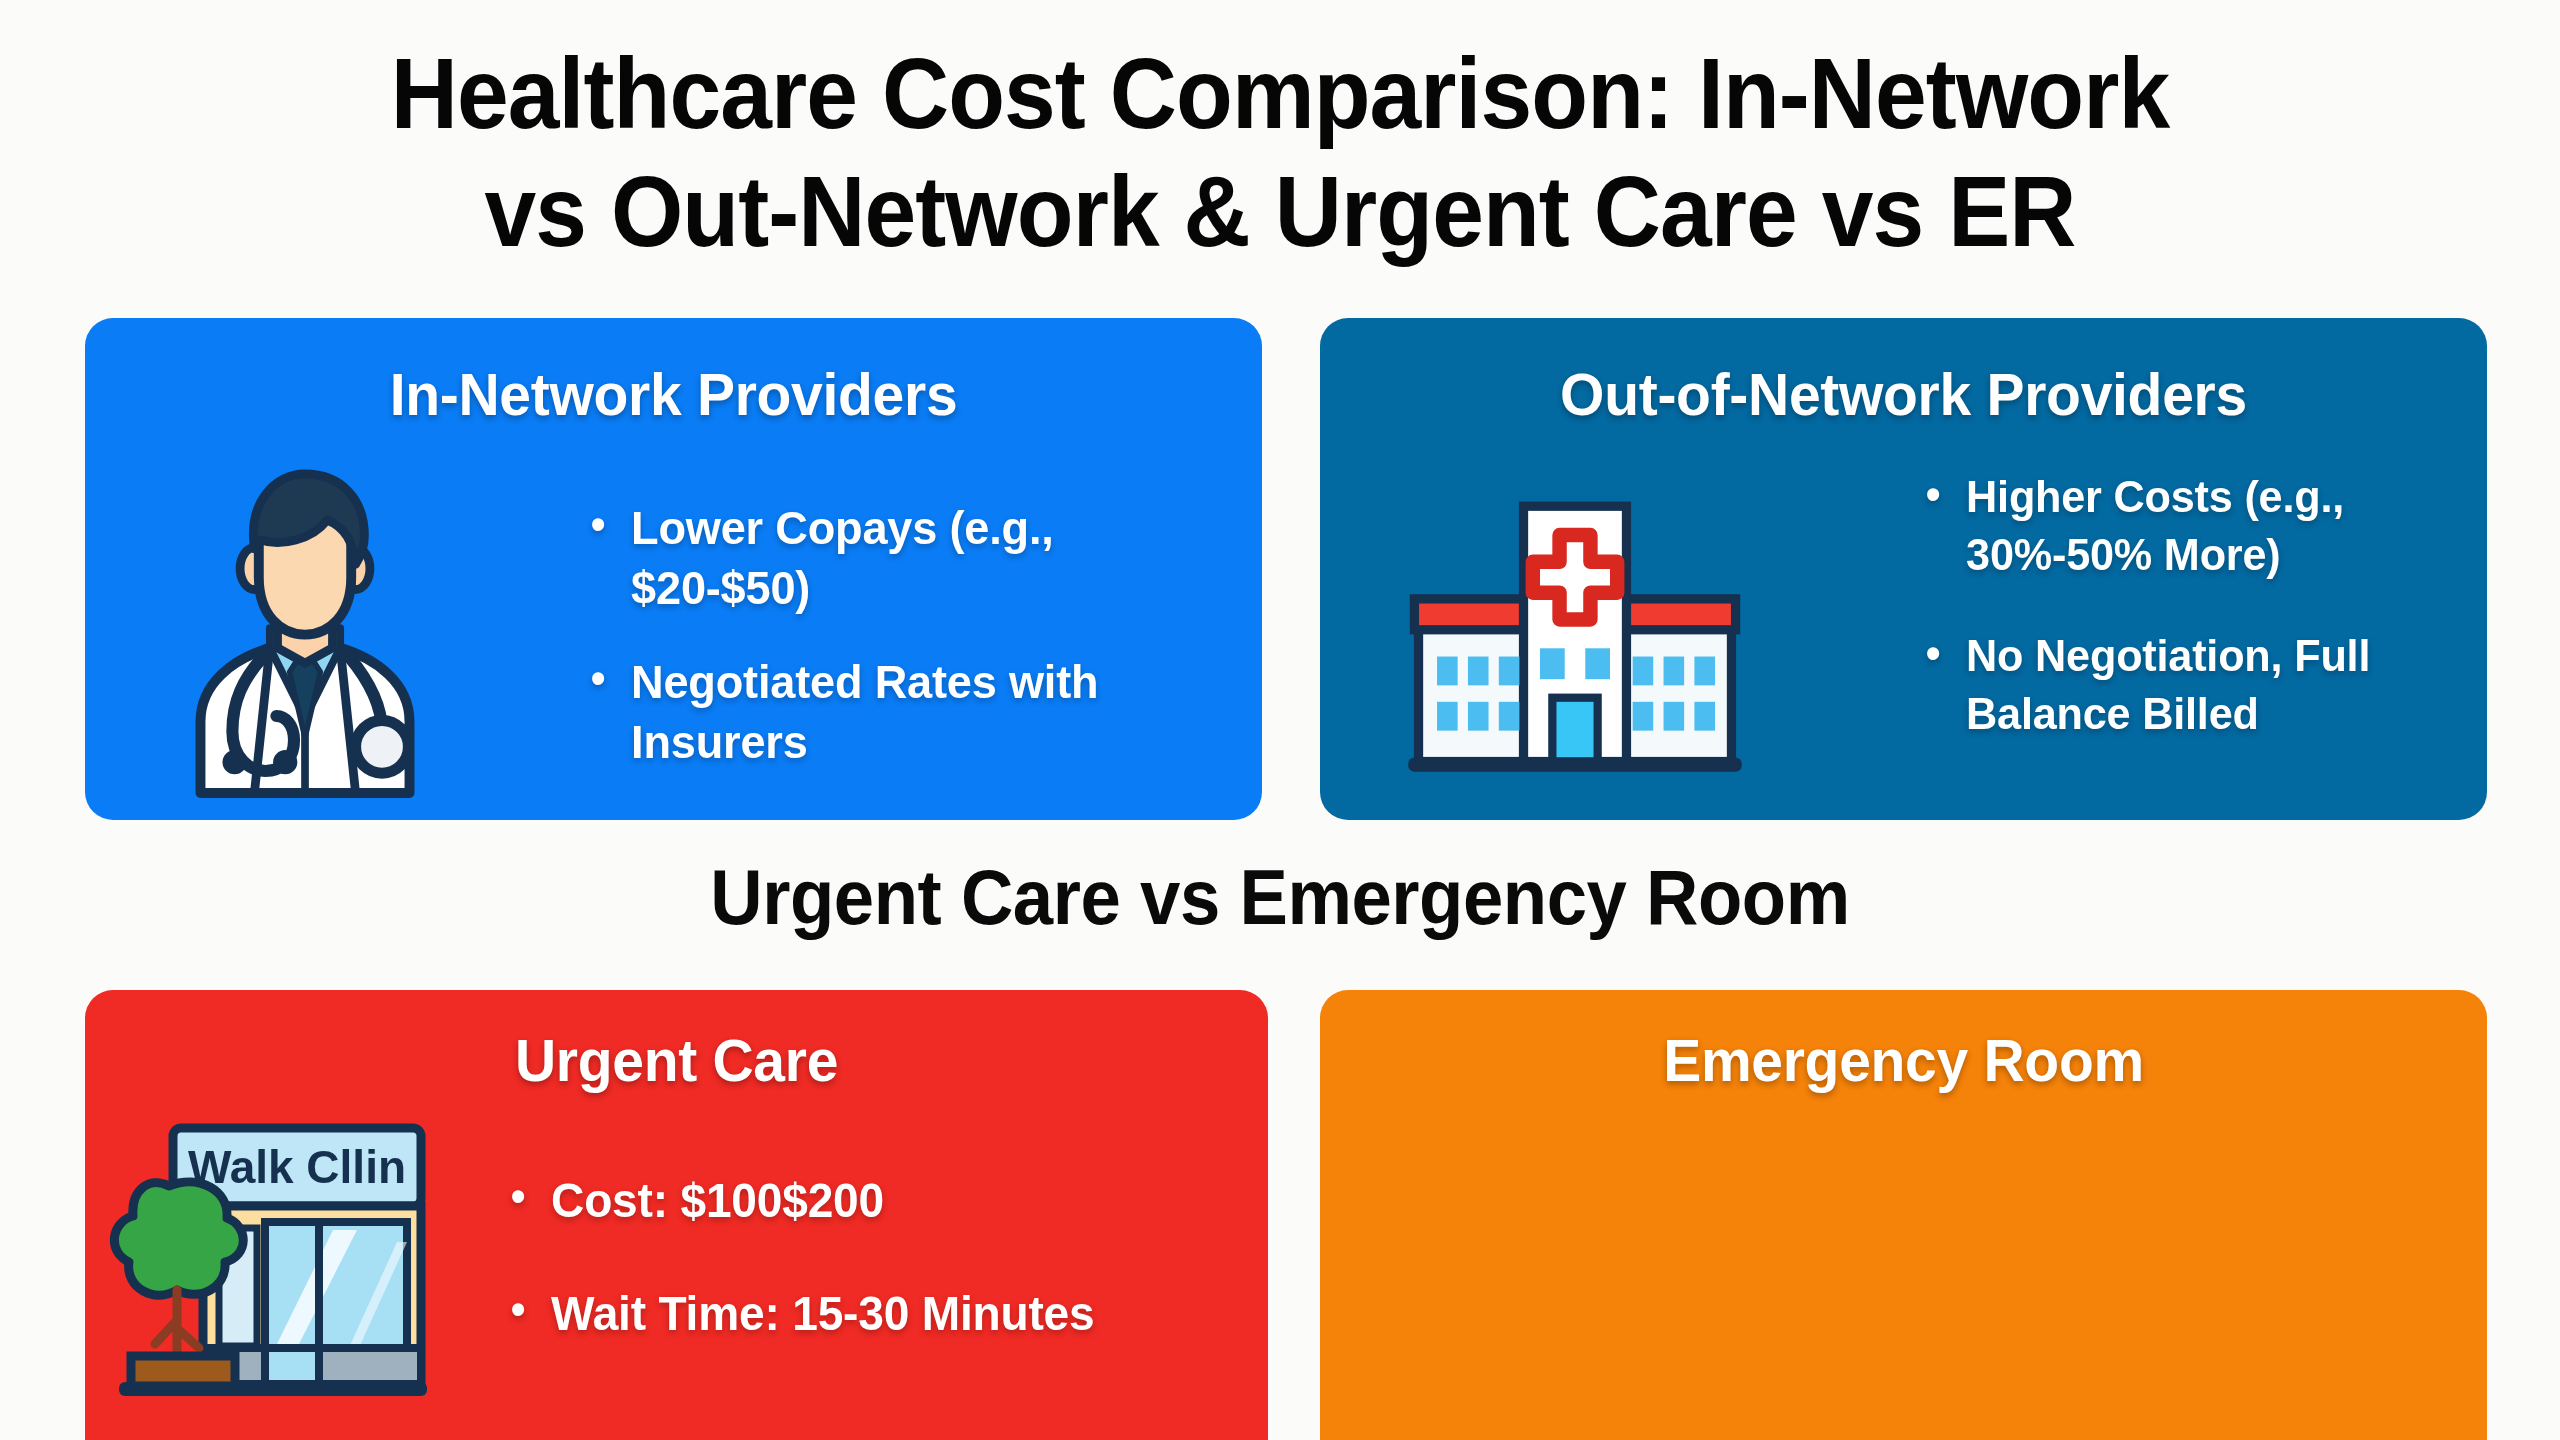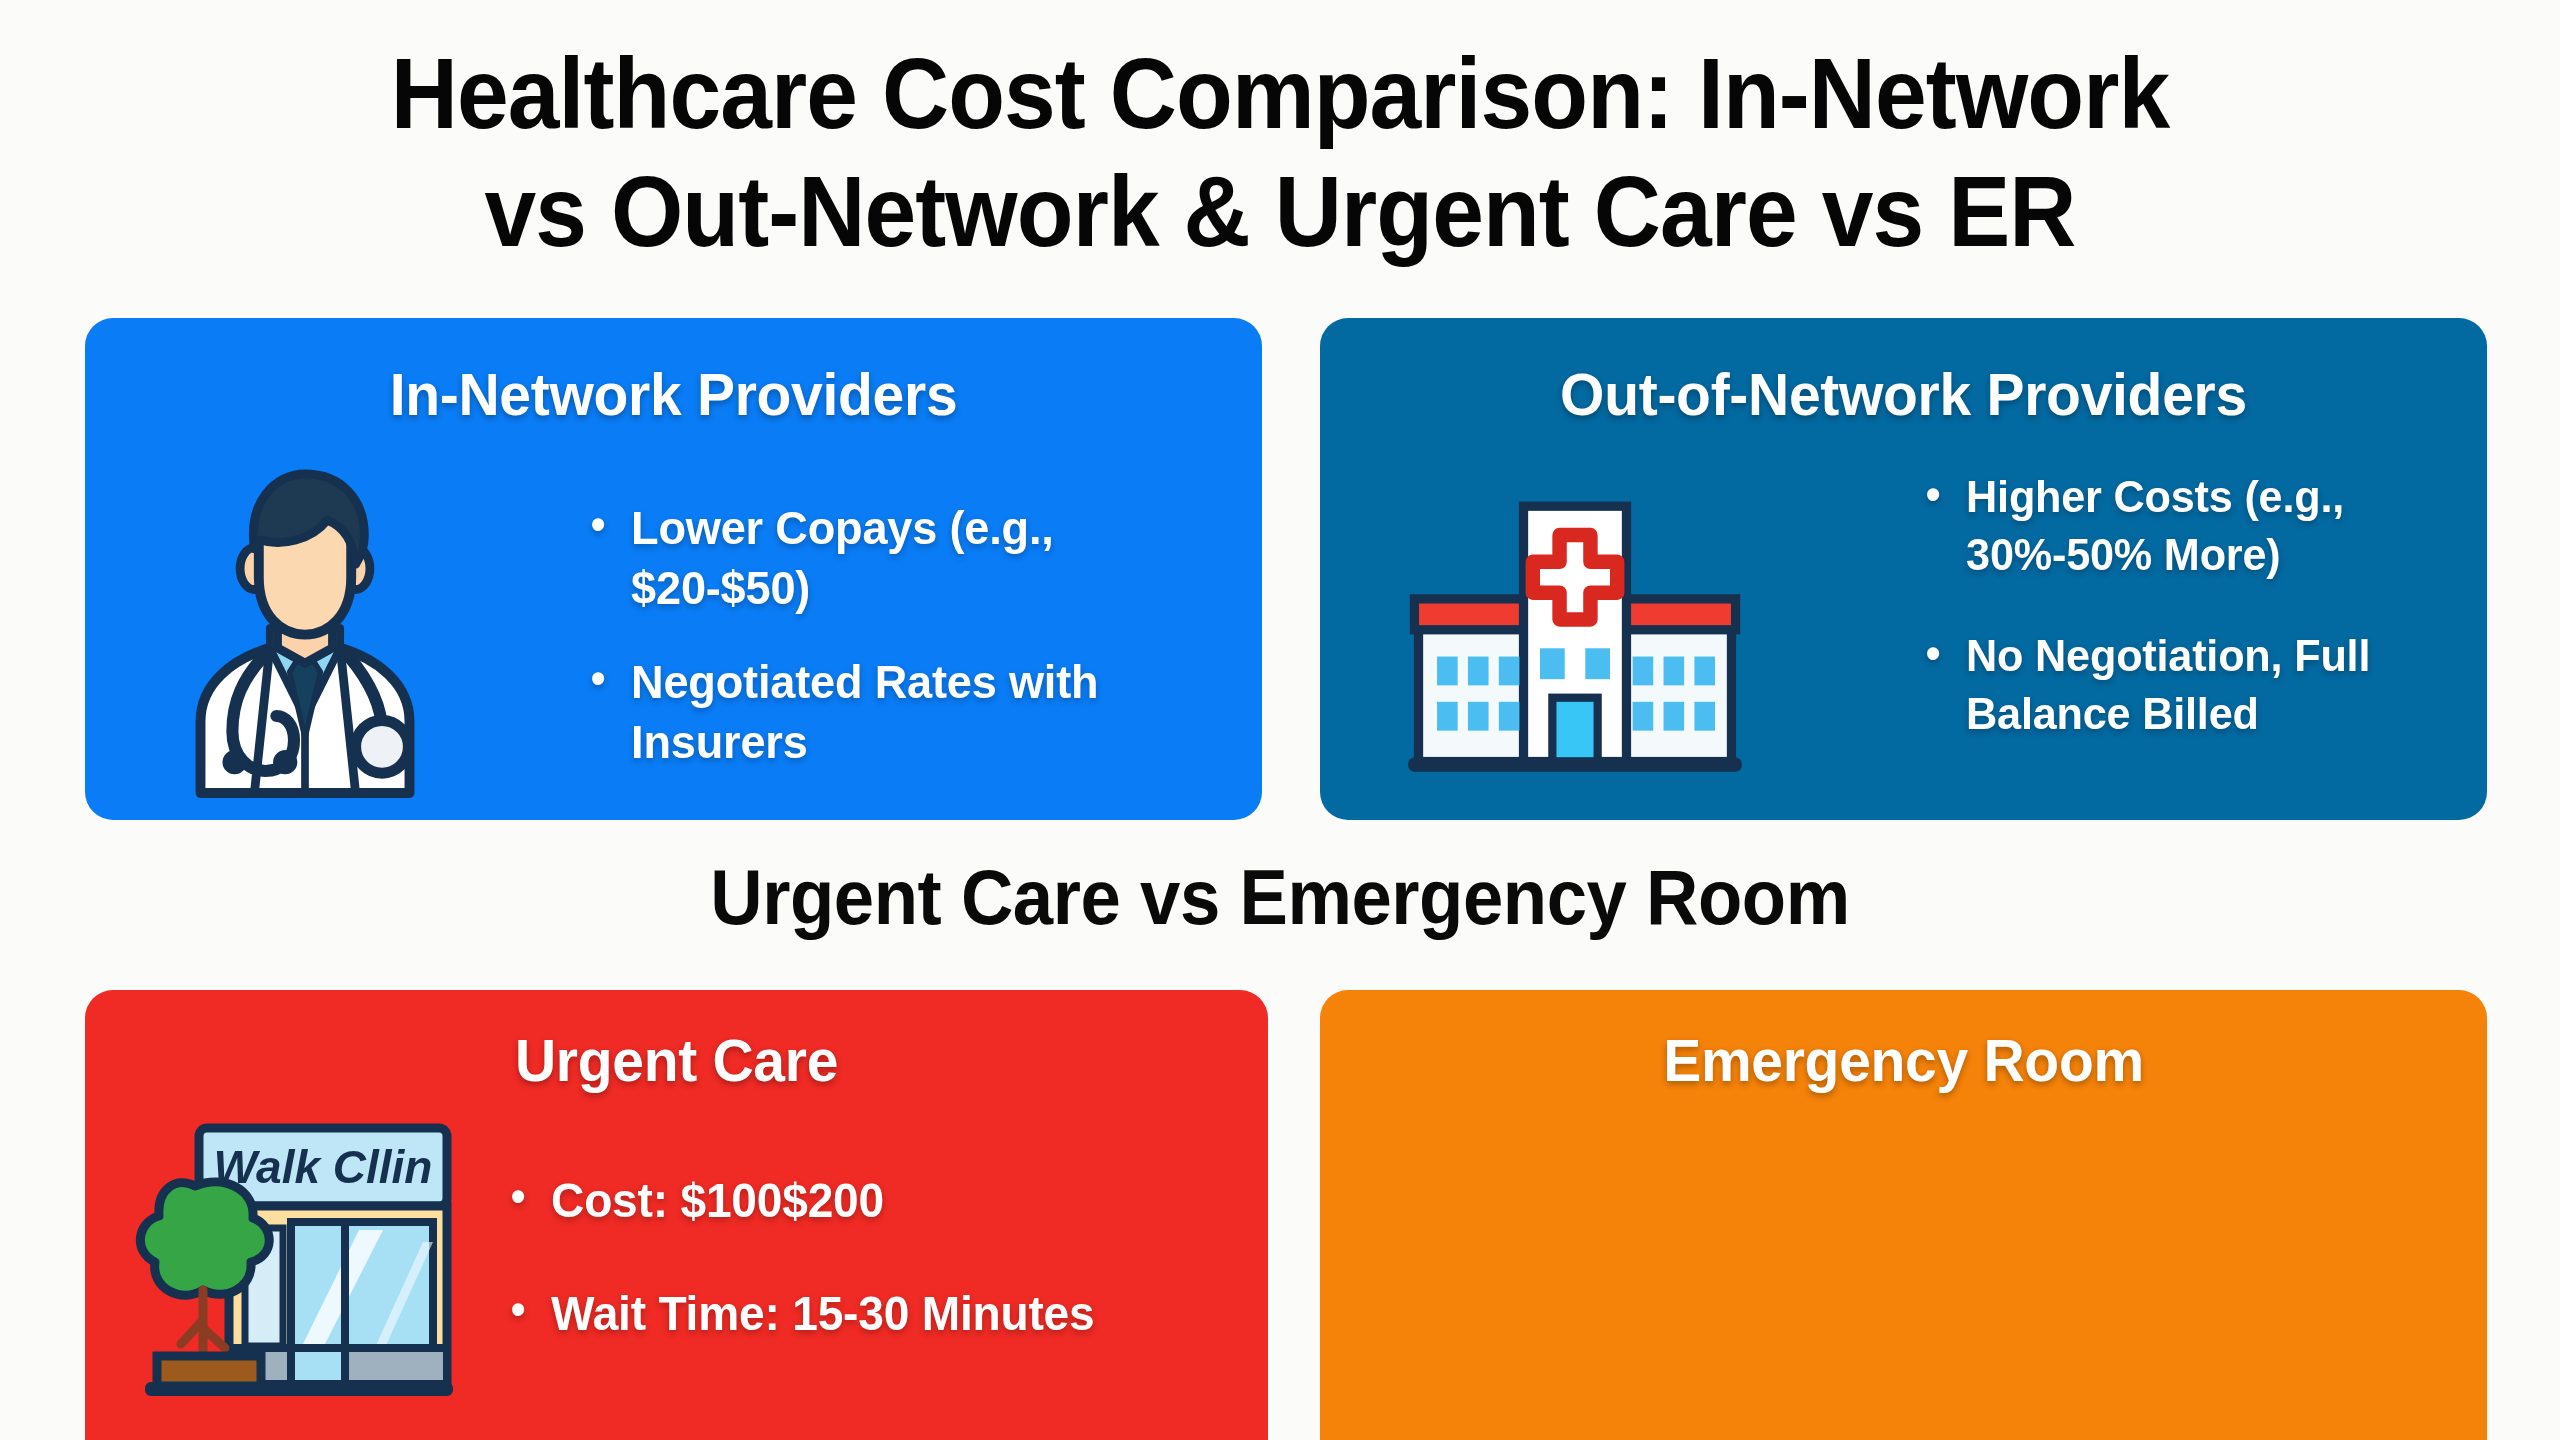--- a/index.html
+++ b/index.html
@@ -47,21 +47,21 @@
     transform:scaleX(0.95); transform-origin:center top;
   }
   .card-top .card-title { top:42px; }
   .card-bottom .card-title { top:36px; }
 
   .card-body { position:absolute; left:0; top:0; width:100%; height:100%; }
 
   .icon-wrap { position:absolute; }
   #icon-doctor   { left:55px;  top:145px; width:330px; height:330px; }
   #icon-hospital { left:80px;  top:160px; width:350px; height:320px; }
-  #icon-clinic   { left:48px;  top:100px; width:330px; height:330px;font-style:italic; }
+  #icon-clinic   { left:22px;  top:100px; width:330px; height:330px; }
   #icon-er       { left:95px;  top:95px;  width:320px; height:330px; }
 
   .bullets { position:absolute; list-style:none; }
   #bullets-in-network  { left:500px; top:180px; width:660px; }
   #bullets-out-network { left:600px; top:150px; width:560px; }
   #bullets-urgent      { left:420px; top:180px; width:720px; }
   #bullets-emergency   { left:430px; top:180px; width:720px; }
 
   .bullets li {
     position:relative; padding-left:48px;

